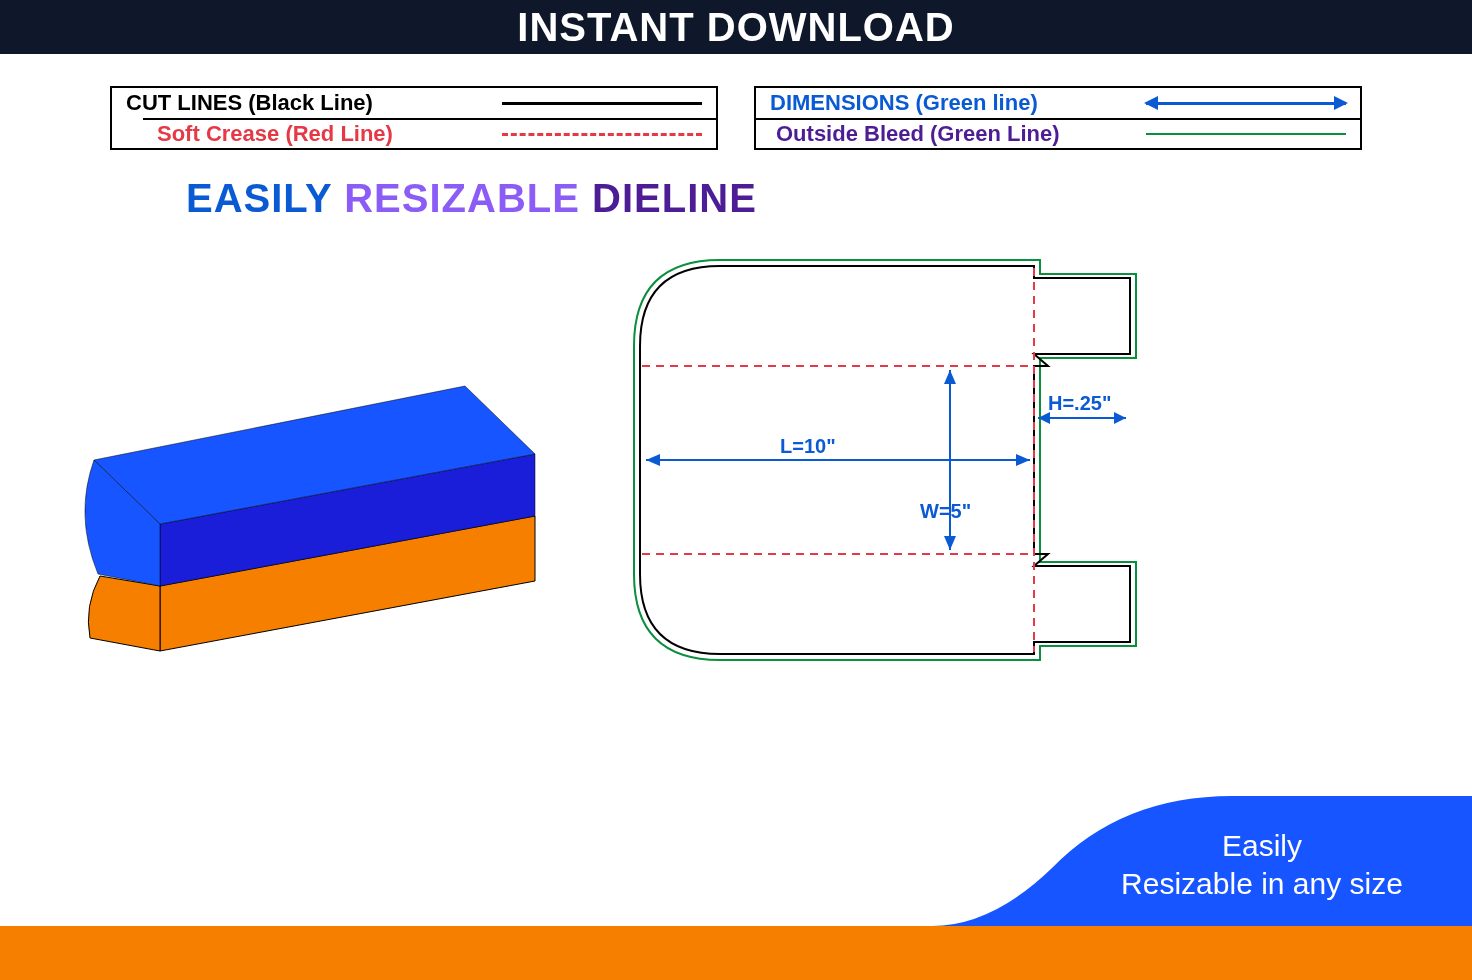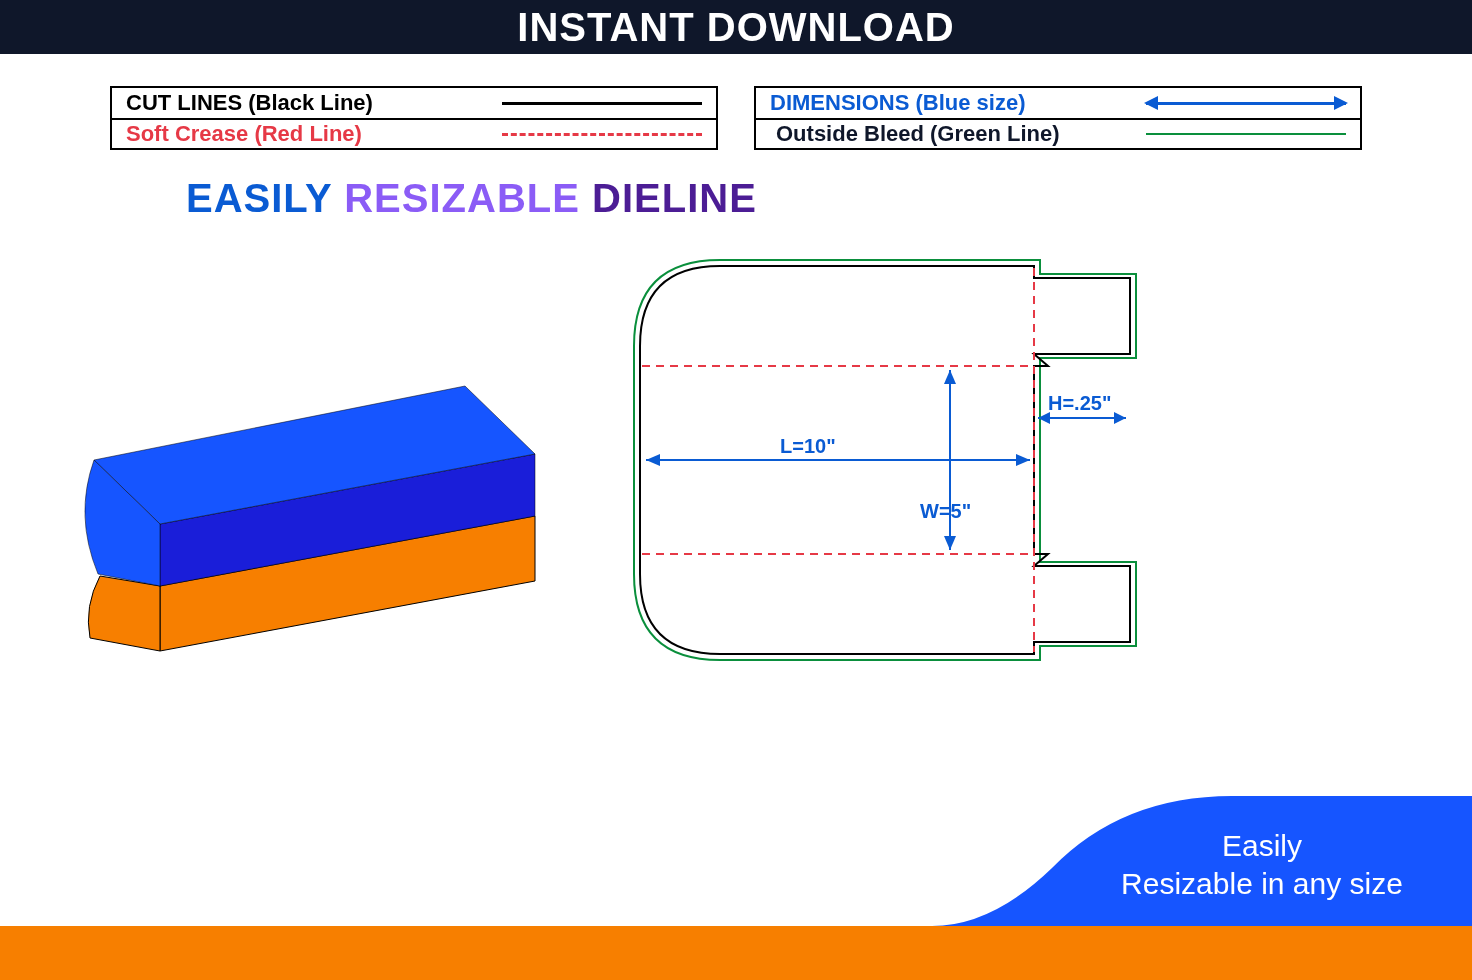--- a/index.html
+++ b/index.html
@@ -4,21 +4,21 @@
 <style>
   * { box-sizing: border-box; margin: 0; padding: 0; }
   body { width: 1472px; height: 980px; background: #ffffff; font-family: Arial, Helvetica, sans-serif; position: relative; overflow: hidden; }
   .top-banner { width: 100%; height: 54px; background: #0f172a; color: #fff; text-align: center; font-size: 40px; font-weight: bold; line-height: 54px; letter-spacing: 1px; }
   .legend-wrap { position: absolute; top: 86px; left: 110px; right: 110px; display: flex; gap: 36px; border-radius: 12px; }
   .legend-box { flex: 1; border: 2px solid #000; }
   .legend-row { height: 30px; display: flex; align-items: center; padding: 0 14px; font-size: 22px; font-weight: 600; }
   .legend-row + .legend-row { border-top: 2px solid #000; }
   .legend-row .label { flex: 1; }
   .legend-row .sample { width: 200px; height: 20px; display: flex; align-items: center; justify-content: center; }
-  .l-black { color: #000; } .l-red { color: #e63946; } .l-blue { color: #0a5bd3; } .l-green { color: #0f172a; padding-left: 20px; }
+  .l-black { color: #000; } .l-red { color: #e63946; margin-left: 31px; } .l-blue { color: #0a5bd3; } .l-green { color: #4c1d95; padding-left: 20px; }
   .solid-line { width: 100%; height: 3px; background: #000; }
   .dash-line  { width: 100%; height: 0; border-top: 3px dashed #e63946; }
   .arrow-line { width: 100%; height: 3px; background: #0a5bd3; position: relative; }
   .arrow-line::before, .arrow-line::after { content: ''; position: absolute; top: -6px; width: 0; height: 0; border-top: 7px solid transparent; border-bottom: 7px solid transparent; }
   .arrow-line::before { left: -2px; border-right: 14px solid #0a5bd3; }
   .arrow-line::after  { right: -2px; border-left: 14px solid #0a5bd3; }
   .green-line { width: 100%; height: 2px; background: #0a8f3c; }
   .sub-head { position: absolute; top: 176px; left: 186px; font-size: 40px; font-weight: bold; letter-spacing: 1px; }
   .sub-head .w1 { color: #0a5bd3; } .sub-head .w2 { color: #8b5cf6; margin-top: 25px; } .sub-head .w3 { color: #4c1d95; }
   .mockup { position: absolute; top: 376px; left: 80px; width: 470px; height: 290px; }
@@ -44,21 +44,21 @@
     </div>
     <div class="legend-row l-red">
       <span class="label">Soft Crease (Red Line)</span>
       <span class="sample">
           <span class="dash-line"></span>
         </span>
     </div>
   </div>
   <div class="legend-box">
     <div class="legend-row l-blue">
-      <span class="label">DIMENSIONS (Blue size)</span>
+      <span class="label">DIMENSIONS (Green line)</span>
       <span class="sample">
           <span class="arrow-line"></span>
         </span>
     </div>
     <div class="legend-row l-green">
       <span class="label">Outside Bleed (Green Line)</span>
       <span class="sample">
           <span class="green-line"></span>
         </span>
     </div>

